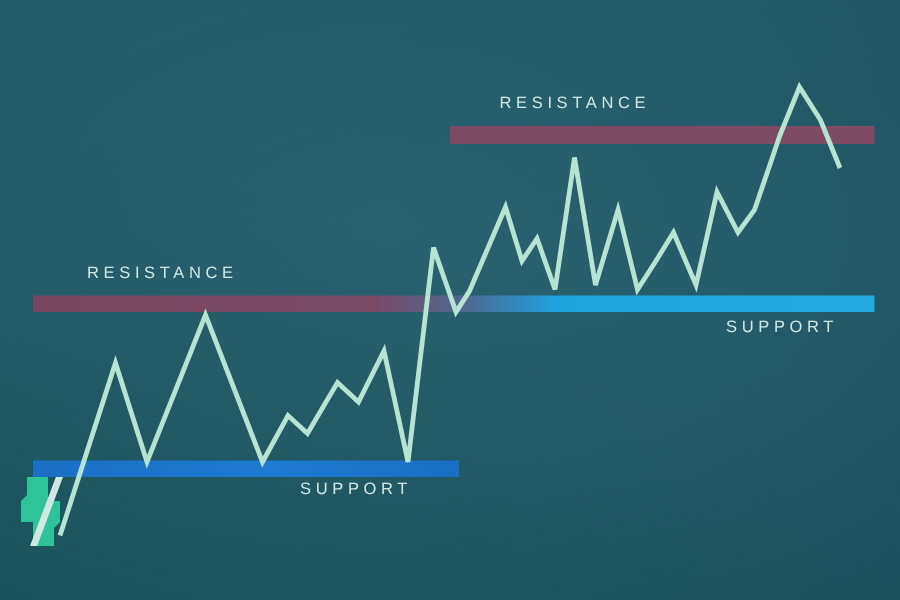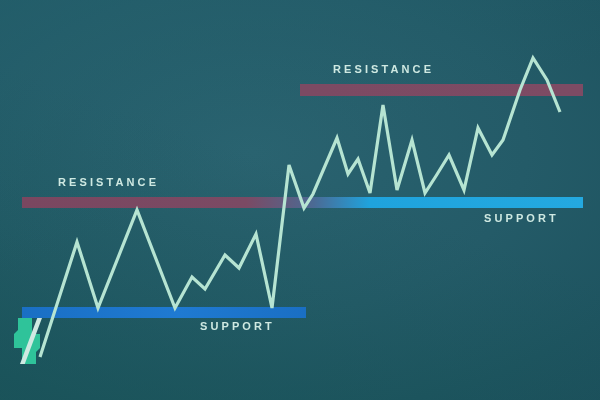--- a/index.html
+++ b/index.html
@@ -32,21 +32,21 @@
   }
   #chart-svg {
     position: absolute;
     inset: 0;
   }
   .zone-label {
     position: absolute;
     color: #cfe9e2;
     font-size: 11px;
     letter-spacing: 3.1px;
-    font-weight: 700;
+    font-weight: 400;
     white-space: nowrap;
     text-transform: uppercase;
   }
   #logo {
     position: absolute;
     left: 12px;
     top: 318px;
     width: 30px;
     height: 46px;
   }

